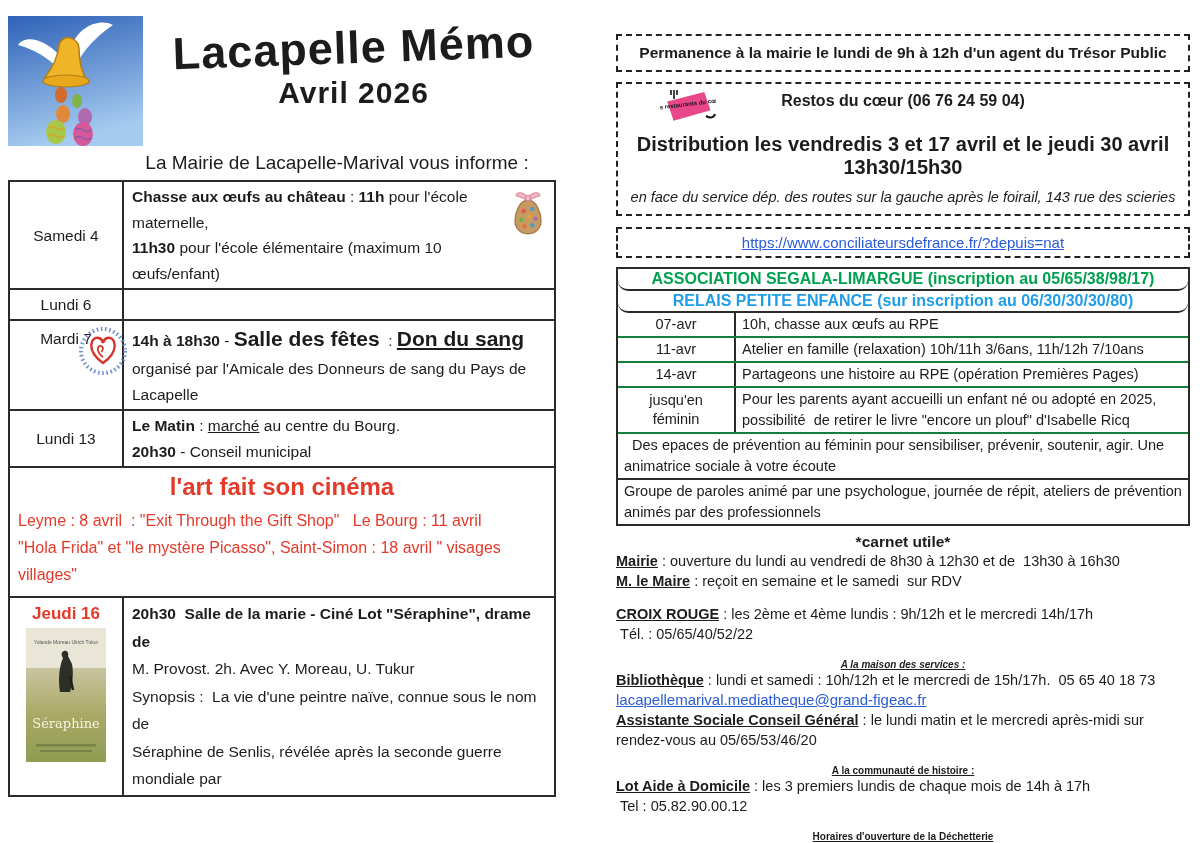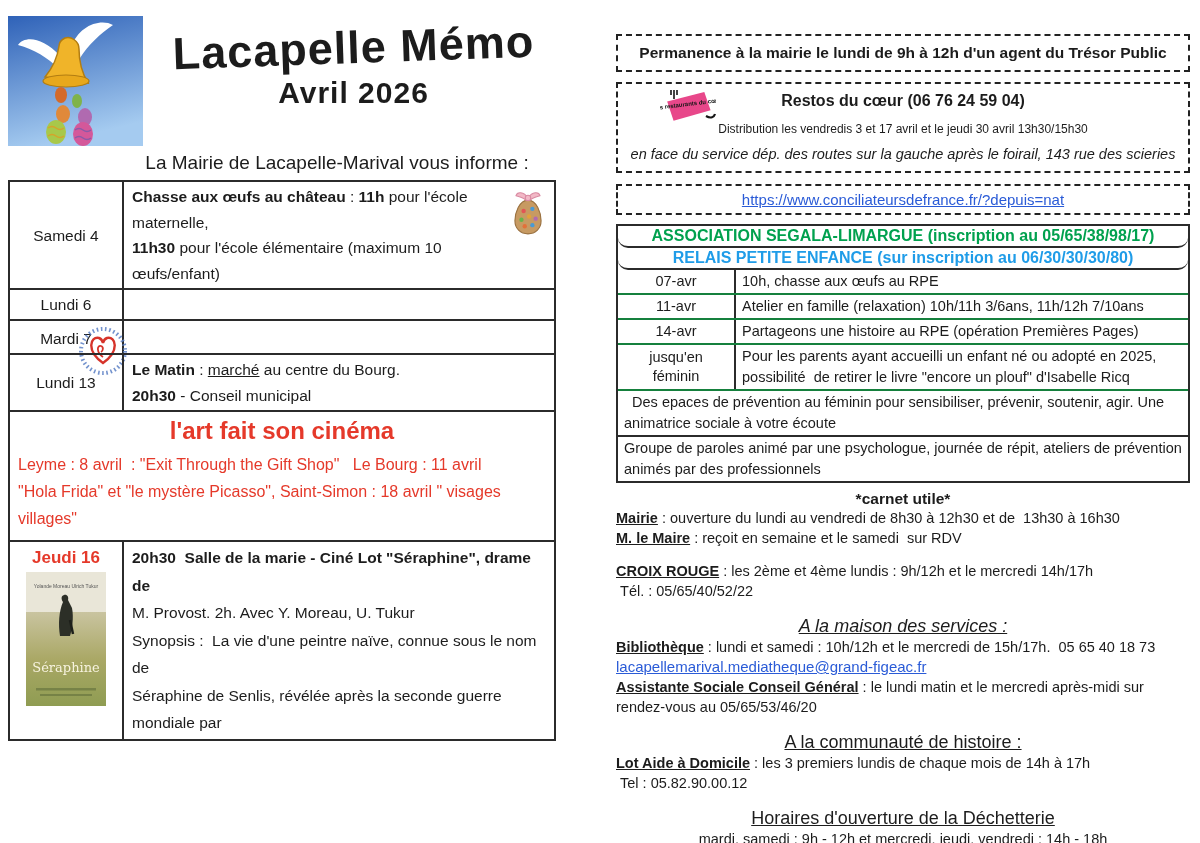--- a/index.html
+++ b/index.html
@@ -35,38 +35,38 @@
   .adate-cine{flex-direction:column;justify-content:flex-start;gap:3px;padding-top:4px;}
   .red-date{color:var(--c-red,#e63a2a);font-weight:bold;font-size:17px;}
   .poster{width:80px;height:134px;}
   .cine .aline{line-height:27.5px;padding-right:8px;}
   
   .right-col{position:absolute;left:616px;top:34px;width:574px;font-size:14.5px;}
   .dashed-box{border:2px dashed #222;text-align:center;}
   .perm-box{padding:8px 8px;font-weight:bold;font-size:15.5px;}
   .restos-box{margin-top:10px;position:relative;padding:5px 10px 9px;}
   .restos-title{font-weight:bold;font-size:16px;line-height:24px;}
-  .restos-line1{font-weight:normal;font-size:12px;margin-top:9px;}
+  .restos-line1{font-weight:bold;font-size:20px;margin-top:20px;}
   .restos-line2{font-style:italic;font-size:14.5px;margin-top:10px;}
   .restos-logo{position:absolute;left:42px;top:3px;width:56px;height:40px;}
   .link-box{margin-top:11px;padding:5px;}
   .link{color:var(--c-link,#2a5bd7);text-decoration:underline;cursor:pointer;font-size:15px;}
   .assoc{border:2px solid #2b2b2b;margin-top:9px;font-size:14.5px;}
   .assoc-h{text-align:center;font-weight:bold;font-size:16px;padding:1px 2px;border-bottom:2px solid #2b2b2b;border-radius:10px;}
   .assoc-h1{color:var(--c-green,#00a14e);}
   .assoc-h2{color:var(--c-relais,#1f9ce8);}
   .assoc-row{display:flex;border-bottom:2px solid #15803d;}
   .assoc-date{flex:0 0 112px;border-right:2px solid #2b2b2b;display:flex;align-items:center;
               justify-content:center;text-align:center;white-space:pre-line;line-height:19px;padding:2px;}
   .assoc-text{flex:1;padding:1px 6px;line-height:21px;white-space:pre-wrap;}
   .assoc-note{padding:1px 6px;border-bottom:2px solid #2b2b2b;line-height:21px;white-space:pre-wrap;}
   .assoc-note.last{border-bottom:none;}
   .section-title{text-align:center;font-weight:bold;font-size:15.5px;margin-top:7px;}
   .pline{line-height:20px;white-space:pre-wrap;} .gap-m{height:13px;}
-  .center-head{text-align:center;font-weight:normal;font-size:18px;margin-top:2px;}
+  .center-head{text-align:center;font-weight:bold;font-size:10px;margin-top:2px;}
   .center-head span{text-decoration:underline;}
   .center-head.it{font-style:italic;}
   .centered{text-align:center;}
   .email-line{line-height:20px;}
 </style>
 </head>
 <body>
 
 <div class="page">
 
@@ -126,20 +126,24 @@
         <div class="adate">Lundi 6</div>
       </div>
 
       <div class="arow">
         <div class="adate" style="align-items:flex-start;padding-top:6px;">Mardi 7</div>
         <svg class="dds-icon" viewBox="0 0 50 50">
           <circle cx="25" cy="25" r="22" fill="none" stroke="#5b7fc4" stroke-width="4" stroke-dasharray="1.6 2.6" opacity="0.85"></circle>
           <path d="M25 37 C8 25 12 10 21 12 C24 13 25 17 25 17 C25 17 26 13 29 12 C38 10 42 25 25 37 Z" fill="none" stroke="#d6332a" stroke-width="2.4"></path>
           <path d="M25 31 C18 26 19 19 23 20 C26 21 25 25 23 26" fill="none" stroke="#d6332a" stroke-width="1.8"></path>
         </svg>
+        <div class="acontent">
+          <div class="aline full" style="line-height:31px;"><span class="rt-b">14h à 18h30</span><span> - </span><span class="rt-big">Salle des fêtes</span><span>  : </span><span class="rt-big rt-u">Don du sang</span></div>
+          <div class="aline full"><span>organisé par l'Amicale des Donneurs de sang du Pays de Lacapelle</span></div>
+        </div>
       </div>
 
       <div class="arow">
         <div class="adate">Lundi 13</div>
         <div class="acontent">
           <div class="aline full"><span class="rt-b">Le Matin</span><span> : </span><span class="rt-u">marché</span><span> au centre du Bourg.</span></div>
           <div class="aline full"><span class="rt-b">20h30</span><span> - Conseil municipal</span></div>
         </div>
       </div>
 

